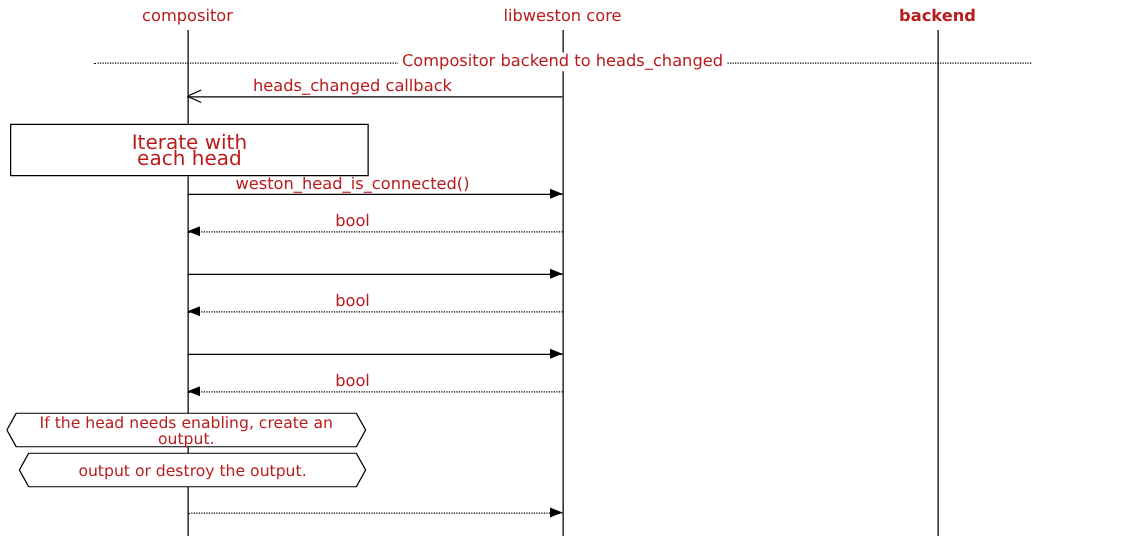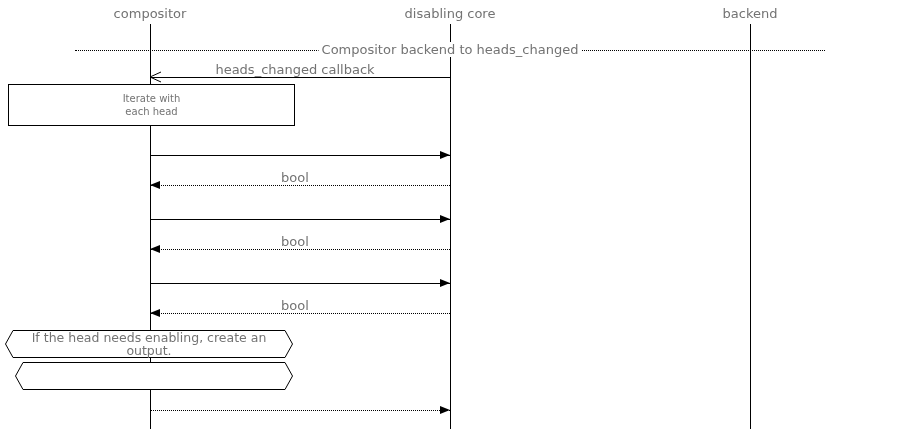--- a/index.html
+++ b/index.html
@@ -1,74 +1,75 @@
 <!DOCTYPE html>
 <html><head>
 <meta charset="utf-8">
 <style>
   html,body{margin:0;padding:0;background:#fff;}
   .stage{
     position:relative;width:896px;height:429px;background:#ffffff;
     font-family:"DejaVu Sans","Liberation Sans",sans-serif;
-    font-size:13px;color:#737373;overflow:hidden;
+    font-size:13px;color:#b91c1c;overflow:hidden;
   }
   .participant-label{position:absolute;top:6px;transform:translateX(-50%);white-space:nowrap;z-index:3;}
   .lifeline{position:absolute;top:24px;bottom:0;width:1px;background:#000;z-index:1;}
   .divider-line{position:absolute;left:75px;width:750px;top:50px;border-top:1px dotted #000;z-index:2;}
   .divider-label{position:absolute;left:450px;top:42px;transform:translateX(-50%);background:#fff;padding:0 3px;white-space:nowrap;z-index:3;}
-  .msg-label{position:absolute;left:145px;width:300px;text-align:center;white-space:nowrap;z-index:3;background:transparent;}
+  .msg-label{position:absolute;left:132px;width:300px;text-align:center;white-space:nowrap;z-index:3;background:transparent;}
   .msg-line{position:absolute;left:150px;width:300px;height:0;z-index:2;}
   .solid{border-top:1px solid #000;}
   .dotted{border-top:1px dotted #000;}
   .arr-right{position:absolute;left:440px;width:0;height:0;border-left:10px solid #000;border-top:4px solid transparent;border-bottom:4px solid transparent;z-index:3;}
   .arr-left{position:absolute;left:150px;width:0;height:0;border-right:10px solid #000;border-top:4px solid transparent;border-bottom:4px solid transparent;z-index:3;}
   .open-arrow{position:absolute;z-index:3;}
   .note-box{
-    position:absolute;left:8px;top:84px;width:285px;height:40px;
+    position:absolute;left:8px;top:99px;width:285px;height:40px;
     border:1px solid #000;background:#fff;z-index:4;
     display:flex;flex-direction:column;justify-content:center;align-items:center;
-    line-height:13px;font-size:10px;text-align:center;
+    line-height:13px;font-size:16px;text-align:center;
   }
   .note-line{white-space:nowrap;}
   .hexbox{position:absolute;height:28px;z-index:4;}
   .hexbox svg{position:absolute;left:0;top:0;width:100%;height:100%;}
   .hex-text{
     position:absolute;left:0;top:0;width:100%;height:100%;
     display:flex;flex-direction:column;justify-content:center;align-items:center;
     line-height:13px;font-size:12.5px;text-align:center;z-index:5;
   }
   .hex-line{white-space:nowrap;}
 </style>
 </head>
 <body>
 
 <div class="stage">
 
   <div class="participant-label" style="left:150px;">compositor</div>
-  <div class="participant-label" style="left:450px;">disabling core</div>
-  <div class="participant-label" style="left:750px;">backend</div>
+  <div class="participant-label" style="left:450px;">libweston core</div>
+  <div class="participant-label" style="left:750px;font-weight:bold;">backend</div>
 
   <div class="lifeline" style="left:150px;"></div>
   <div class="lifeline" style="left:450px;"></div>
   <div class="lifeline" style="left:750px;"></div>
 
   <div class="divider-line"></div>
   <div class="divider-label">Compositor backend to heads_changed</div>
 
   <div class="msg-label" style="top:62px;">heads_changed callback</div>
   <div class="msg-line solid" style="top:77px;"></div>
   <svg class="open-arrow" style="left:150px;top:71px;" width="12" height="12">
     <path d="M11 1 L0 6 L11 11" fill="none" stroke="#000" stroke-width="1"></path>
   </svg>
 
   <div class="note-box">
     <div class="note-line">Iterate with</div>
     <div class="note-line">each head</div>
   </div>
 
+  <div class="msg-label" style="top:140px;">weston_head_is_connected()</div>
   <div class="msg-line solid" style="top:155px;"></div>
   <div class="arr-right" style="top:151px;"></div>
 
   <div class="msg-label" style="top:170px;">bool</div>
   <div class="msg-line dotted" style="top:185px;"></div>
   <div class="arr-left" style="top:181px;"></div>
 
   <div class="msg-line solid" style="top:219px;"></div>
   <div class="arr-right" style="top:215px;"></div>
 
@@ -91,19 +92,20 @@
       <div class="hex-line">If the head needs enabling, create an</div>
       <div class="hex-line">output.</div>
     </div>
   </div>
 
   <div class="hexbox" style="left:15px;top:362px;width:278px;">
     <svg viewBox="0 0 278 28" preserveAspectRatio="none">
       <polygon points="8,0.5 270,0.5 277.5,14 270,27.5 8,27.5 0.5,14" fill="#fff" stroke="#000" stroke-width="1"></polygon>
     </svg>
     <div class="hex-text">
+      <div class="hex-line">output or destroy the output.</div>
     </div>
   </div>
 
   <div class="msg-line dotted" style="top:410px;"></div>
   <div class="arr-right" style="top:406px;"></div>
 
 </div>
 
 </body></html>

